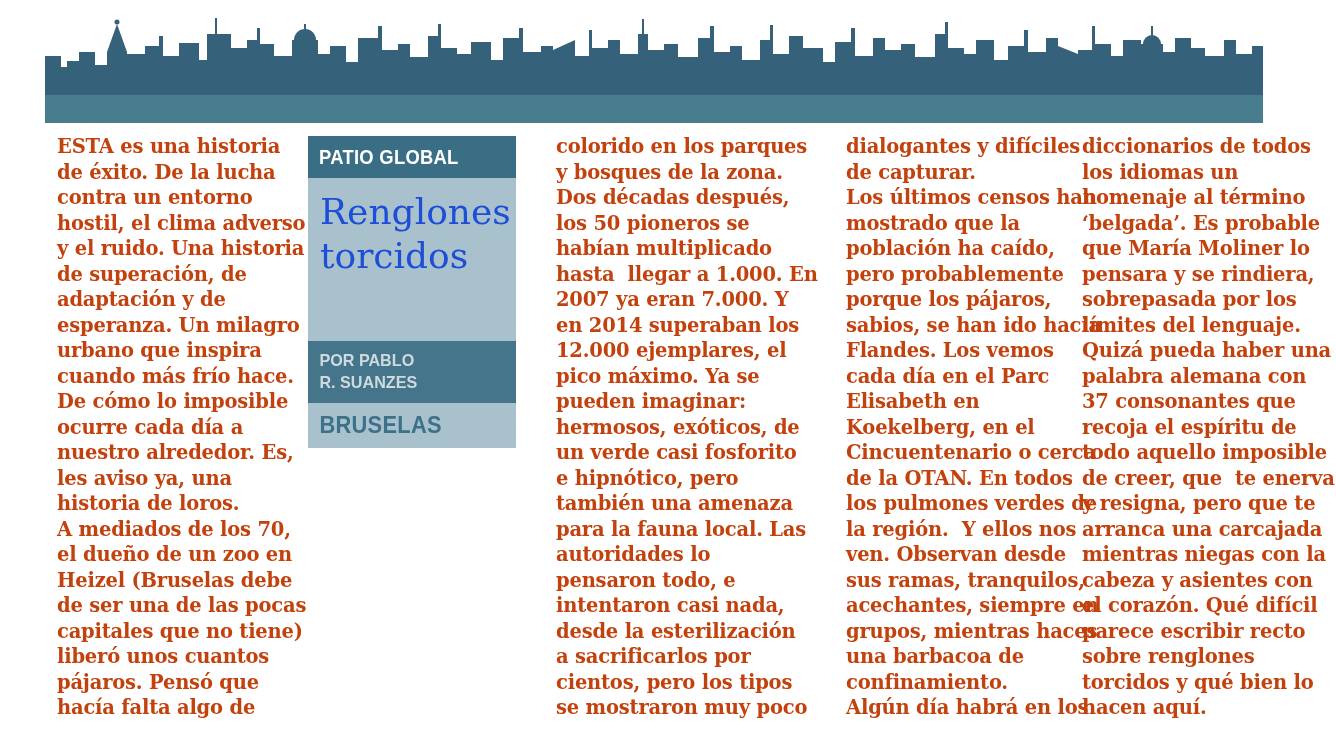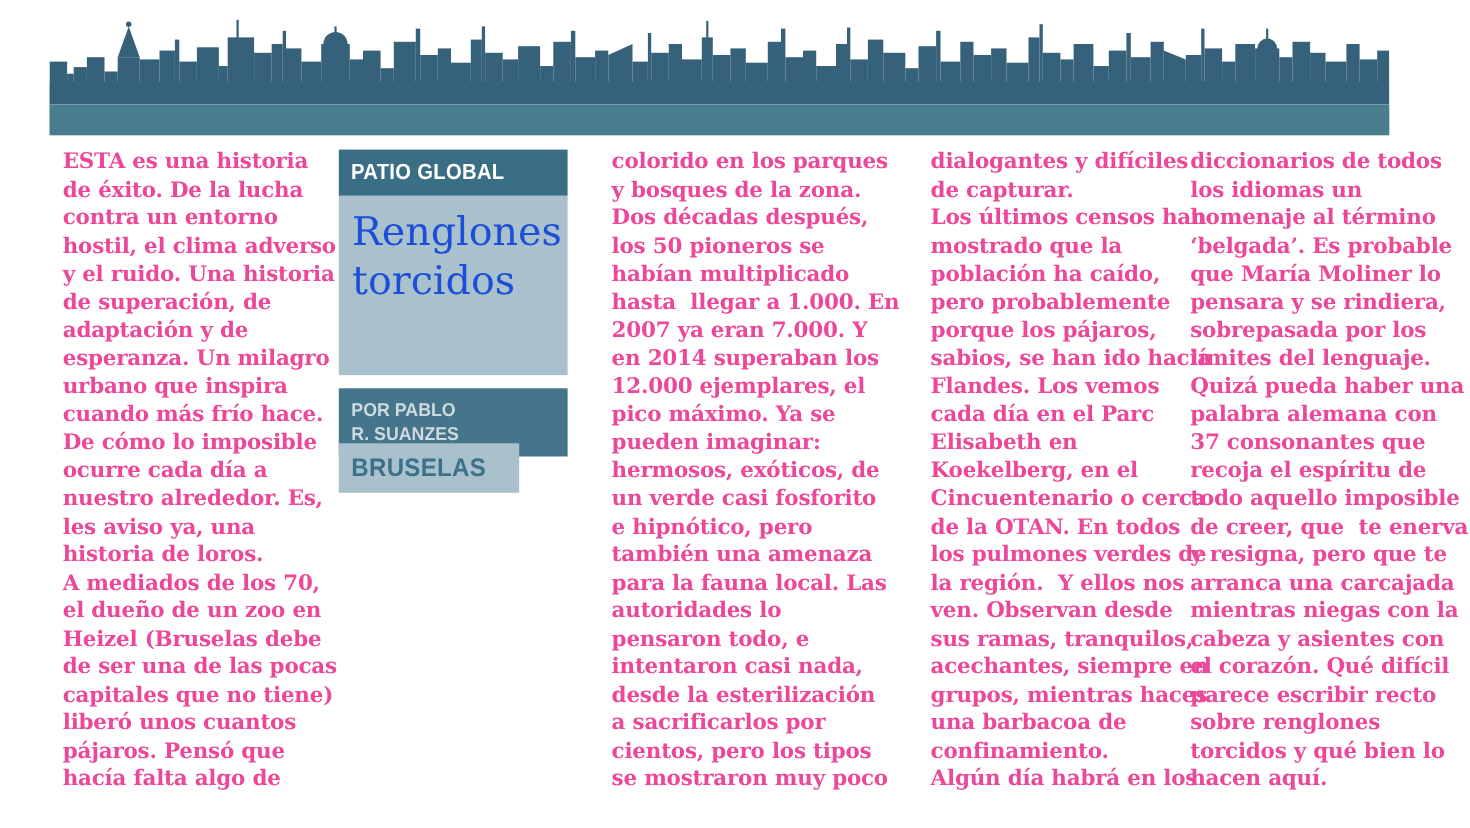--- a/index.html
+++ b/index.html
@@ -6,41 +6,41 @@
   #page{position:relative;width:1336px;height:753px;background:#ffffff;overflow:hidden;
         font-family:"Liberation Sans",sans-serif;}
 
   
   #skyline-wrap{position:absolute;left:45px;top:10px;width:1218px;height:113px;}
   #skyline-svg{position:absolute;left:0;top:0;width:1218px;height:85px;color:#36617a;display:block;}
   #skyline-band{position:absolute;left:0;top:85px;width:1218px;height:28px;background:#487d8e;}
 
   
   .body-col{position:absolute;top:134px;font-family:"DejaVu Serif","Liberation Serif",serif;
-            font-weight:bold;font-size:19.5px;line-height:25.5px;color:#ec4899;
+            font-weight:bold;font-size:19.5px;line-height:25.5px;color:#c2410c;
             white-space:pre;letter-spacing:-0.2px;}
   #col-1{left:57px;width:250px;}
   #col-2{left:556px;width:228px;}
   #col-3{left:846px;width:224px;}
   #col-4{left:1082px;width:224px;}
 
   
   #card{position:absolute;left:308px;top:136px;width:208px;height:312px;}
   #kicker-band{position:absolute;left:0;top:0;width:208px;height:42px;background:#3a6e85;
                display:flex;align-items:center;}
   #kicker-label{color:#ffffff;font-weight:bold;font-size:20px;letter-spacing:0.3px;
                 padding-left:12px;transform:scaleX(0.92);transform-origin:left center;}
   #card-body{position:absolute;left:0;top:42px;width:208px;height:163px;background:#a9c1cc;}
   #headline{position:absolute;left:12px;top:12px;font-family:"DejaVu Serif","Liberation Serif",serif;
             font-weight:normal;font-size:36px;line-height:44px;color:#1d4ed8;white-space:pre;}
   #byline-band{position:absolute;left:0;top:205px;width:208px;height:62px;background:#45758b;
-               display:flex;align-items:center;margin-top:12px;}
+               display:flex;align-items:center;}
   #byline{color:#cfdade;font-weight:bold;font-size:17px;line-height:22px;white-space:pre;
           padding-left:12px;transform:scaleX(0.95);transform-origin:left center;}
-  #location-band{position:absolute;left:0;top:267px;width:164px;height:45px;background:#a9c1cc;
+  #location-band{position:absolute;left:0;top:267px;width:208px;height:45px;background:#a9c1cc;
                  display:flex;align-items:center;}
   #location-label{color:#3c7189;font-weight:bold;font-size:23px;letter-spacing:0.3px;
                   padding-left:12px;transform:scaleX(0.95);transform-origin:left center;}
 
   .b{fill:currentColor;}
 </style>
 </head>
 <body>
 
 <div id="page">

